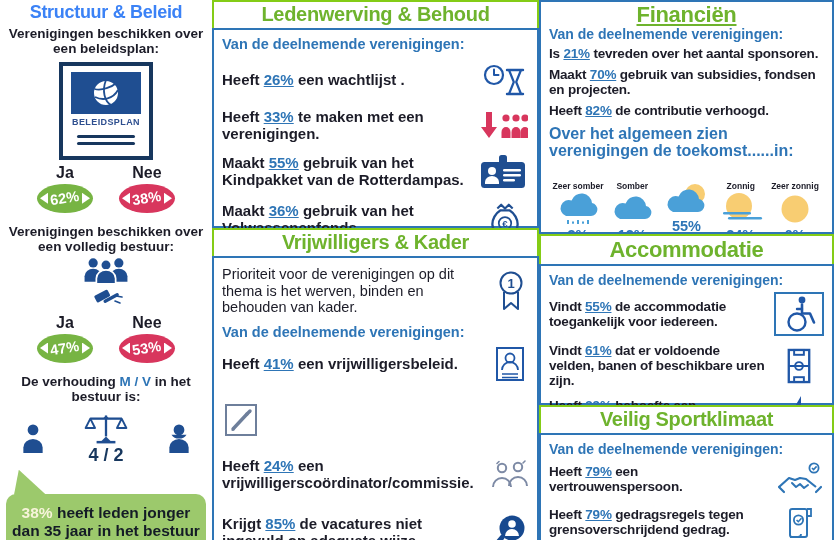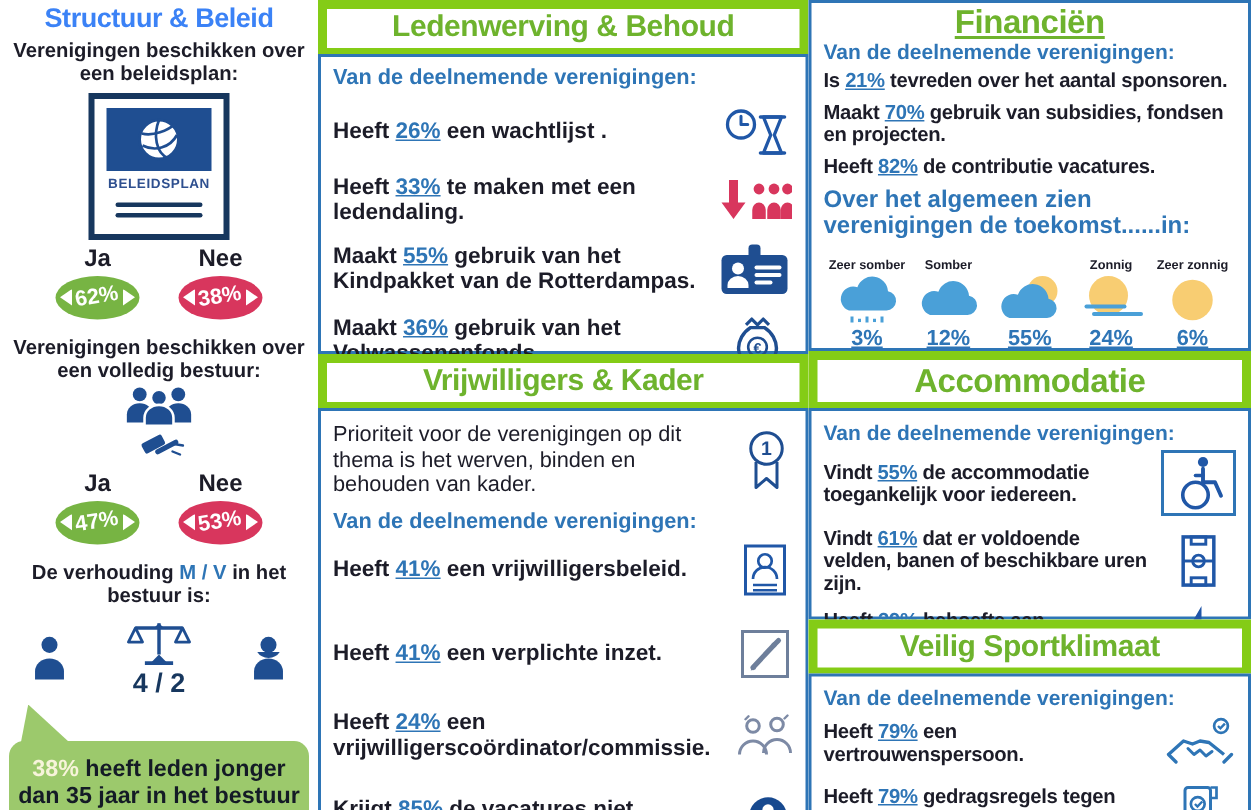--- a/index.html
+++ b/index.html
@@ -7,21 +7,21 @@
   .page {
     width:834px; height:540px; display:flex; background:#fff;
     font-family:"Liberation Sans", sans-serif; color:#1c1c28; overflow:hidden;
   }
   
   .col-left  { width:212px; flex-shrink:0; text-align:center; padding:2px 4px 0; }
   .col-mid   { width:327px; flex-shrink:0; display:flex; flex-direction:column; }
   .col-right { width:295px; flex-shrink:0; display:flex; flex-direction:column; }
 
   
-  .band { border:6px solid #84cc16; background:#fff; text-align:center; padding:2px 0 3px; }
+  .band { border:2px solid #84cc16; background:#fff; text-align:center; padding:2px 0 3px; }
   .band .sec-title { color:#6eb32d; font-weight:bold; font-size:20px; letter-spacing:-0.3px; line-height:1.05; }
   .box  { border:2px solid #2e75b6; margin-top:-2px; padding:4px 8px; background:#fff; }
   .box.grow { flex:1; }
 
   .intro { color:#2e75b6; font-weight:bold; font-size:14.5px; margin:2px 0 4px; }
   .col-right .intro { font-size:14px; }
 
   
   .stat { display:flex; align-items:center; gap:6px; }
   .stat .txt { flex:1; font-weight:bold; font-size:15px; line-height:1.12; }
@@ -33,21 +33,21 @@
   .vk-row  { margin:21px 0; }
   .fin-row { margin:4px 0 6px; }
   .acc-row { margin:7px 0; }
   .vs-row  { margin:6px 0; }
 
   .priority { display:flex; align-items:center; gap:4px; margin-top:4px;justify-content:space-between; }
   .priority .txt { flex:1; font-size:14.5px; font-weight:normal; line-height:1.15; }
 
   
   .outlook { color:#2e75b6; font-weight:bold; font-size:16px; line-height:1.1; margin:3px 0 2px; }
-  .forecast { display:flex; justify-content:space-between; padding:0 2px; }
+  .forecast { display:flex; justify-content:space-between; padding:0 2px;align-items:flex-end; }
   .fc { width:54px; text-align:center; }
   .fc .lbl { font-size:8.5px; font-weight:bold; line-height:1.1; height:20px; display:flex; align-items:flex-end; justify-content:center; }
   .fc .ic  { height:36px; display:flex; align-items:center; justify-content:center; }
   .fc .fpct { font-size:14.5px; font-weight:bold; color:#2e75b6; text-decoration:underline; }
 
   
   .l-title { font-size:18px; font-weight:bold; color:#3b82f6; letter-spacing:-0.3px; line-height:1.05; margin:1px 0 4px; }
   .l-q { font-weight:bold; font-size:13.5px; line-height:1.12; }
   .mv-blue { color:#2e75b6; }
 
@@ -214,21 +214,21 @@
           <svg width="46" height="36" viewBox="0 0 46 36">
             <circle cx="12" cy="13" r="9" fill="none" stroke="#2057a7" stroke-width="2.2"></circle>
             <path d="M12 13 V7.5 M12 13 h4.5" stroke="#2057a7" stroke-width="2" stroke-linecap="round"></path>
             <path d="M25 8 h16 M25 32 h16" stroke="#2057a7" stroke-width="2.4" stroke-linecap="round"></path>
             <path d="M27 8 h12 l-4.8 12 4.8 12 h-12 l4.8 -12 z" fill="none" stroke="#2057a7" stroke-width="2.2" stroke-linejoin="round"></path>
           </svg>
         </div>
       </div>
 
       <div class="stat mid-row">
-        <div class="txt"><span>Heeft </span><span class="pct">33%</span><span> te maken met een ledendaling.</span></div>
+        <div class="txt"><span>Heeft </span><span class="pct">33%</span><span> te maken met een verenigingen.</span></div>
         <div class="icn" style="width:52px;">
           <svg width="50" height="32" viewBox="0 0 50 32">
             <path d="M8 2 h6 v15 h5 l-8 11 -8 -11 h5 z" fill="#d8365d"></path>
             <circle cx="28" cy="8" r="3.6" fill="#d8365d"></circle>
             <path d="M23.5 28 v-6 a4.5 5 0 0 1 9 0 v6 z" fill="#d8365d"></path>
             <circle cx="38" cy="8" r="3.6" fill="#d8365d"></circle>
             <path d="M33.5 28 v-6 a4.5 5 0 0 1 9 0 v6 z" fill="#d8365d"></path>
             <circle cx="47" cy="8" r="3.6" fill="#d8365d"></circle>
             <path d="M42.5 28 v-6 a4.5 5 0 0 1 9 0 v6 z" fill="#d8365d"></path>
           </svg>
@@ -287,21 +287,20 @@
           <svg width="30" height="36" viewBox="0 0 30 36">
             <rect x="2" y="2" width="26" height="32" fill="#ffffff" stroke="#2057a7" stroke-width="2"></rect>
             <circle cx="15" cy="12" r="4.5" fill="none" stroke="#2057a7" stroke-width="1.8"></circle>
             <path d="M7 24 a8 8 0 0 1 16 0" fill="none" stroke="#2057a7" stroke-width="1.8"></path>
             <path d="M7 28 h16 M7 31.5 h16" stroke="#2057a7" stroke-width="1.6"></path>
           </svg>
         </div>
       </div>
 
       <div class="stat vk-row">
-        <div class="txt"><span>Heeft </span><span class="pct">41%</span><span> een verplichte inzet.</span></div>
         <div class="icn" style="width:38px;">
           <svg width="34" height="34" viewBox="0 0 34 34">
             <rect x="2" y="2" width="30" height="30" fill="#ffffff" stroke="#6e7f9b" stroke-width="2"></rect>
             <path d="M9 26 L23 11" stroke="#6e7f9b" stroke-width="3.4" stroke-linecap="round"></path>
             <path d="M7.5 28 l3.6 -1 -2.6 -2.6 z" fill="#6e7f9b"></path>
             <path d="M23 11 l3 -3" stroke="#6e7f9b" stroke-width="3.4" stroke-linecap="round"></path>
           </svg>
         </div>
       </div>
 
@@ -340,21 +339,21 @@
       </div>
       <div class="intro" style="margin-top:0;">Van de deelnemende verenigingen:</div>
 
       <div class="stat fin-row">
         <div class="txt"><span>Is </span><span class="pct">21%</span><span> tevreden over het aantal sponsoren.</span></div>
       </div>
       <div class="stat fin-row">
         <div class="txt"><span>Maakt </span><span class="pct">70%</span><span> gebruik van subsidies, fondsen en projecten.</span></div>
       </div>
       <div class="stat fin-row">
-        <div class="txt"><span>Heeft </span><span class="pct">82%</span><span> de contributie vacatures.</span></div>
+        <div class="txt"><span>Heeft </span><span class="pct">82%</span><span> de contributie verhoogd.</span></div>
       </div>
 
       <div class="outlook">Over het algemeen zien verenigingen de toekomst......in:</div>
 
       <div class="forecast">
         <div class="fc">
           <div class="lbl">Zeer somber</div>
           <div class="ic">
             <svg width="44" height="34" viewBox="0 0 44 34">
               <path d="M10 24 h25 a6.5 6.5 0 0 0 1 -12.9 a10.5 10.5 0 0 0 -20.4 -2.6 A8 8 0 0 0 10 24 z" fill="#4aa0d8"></path>

